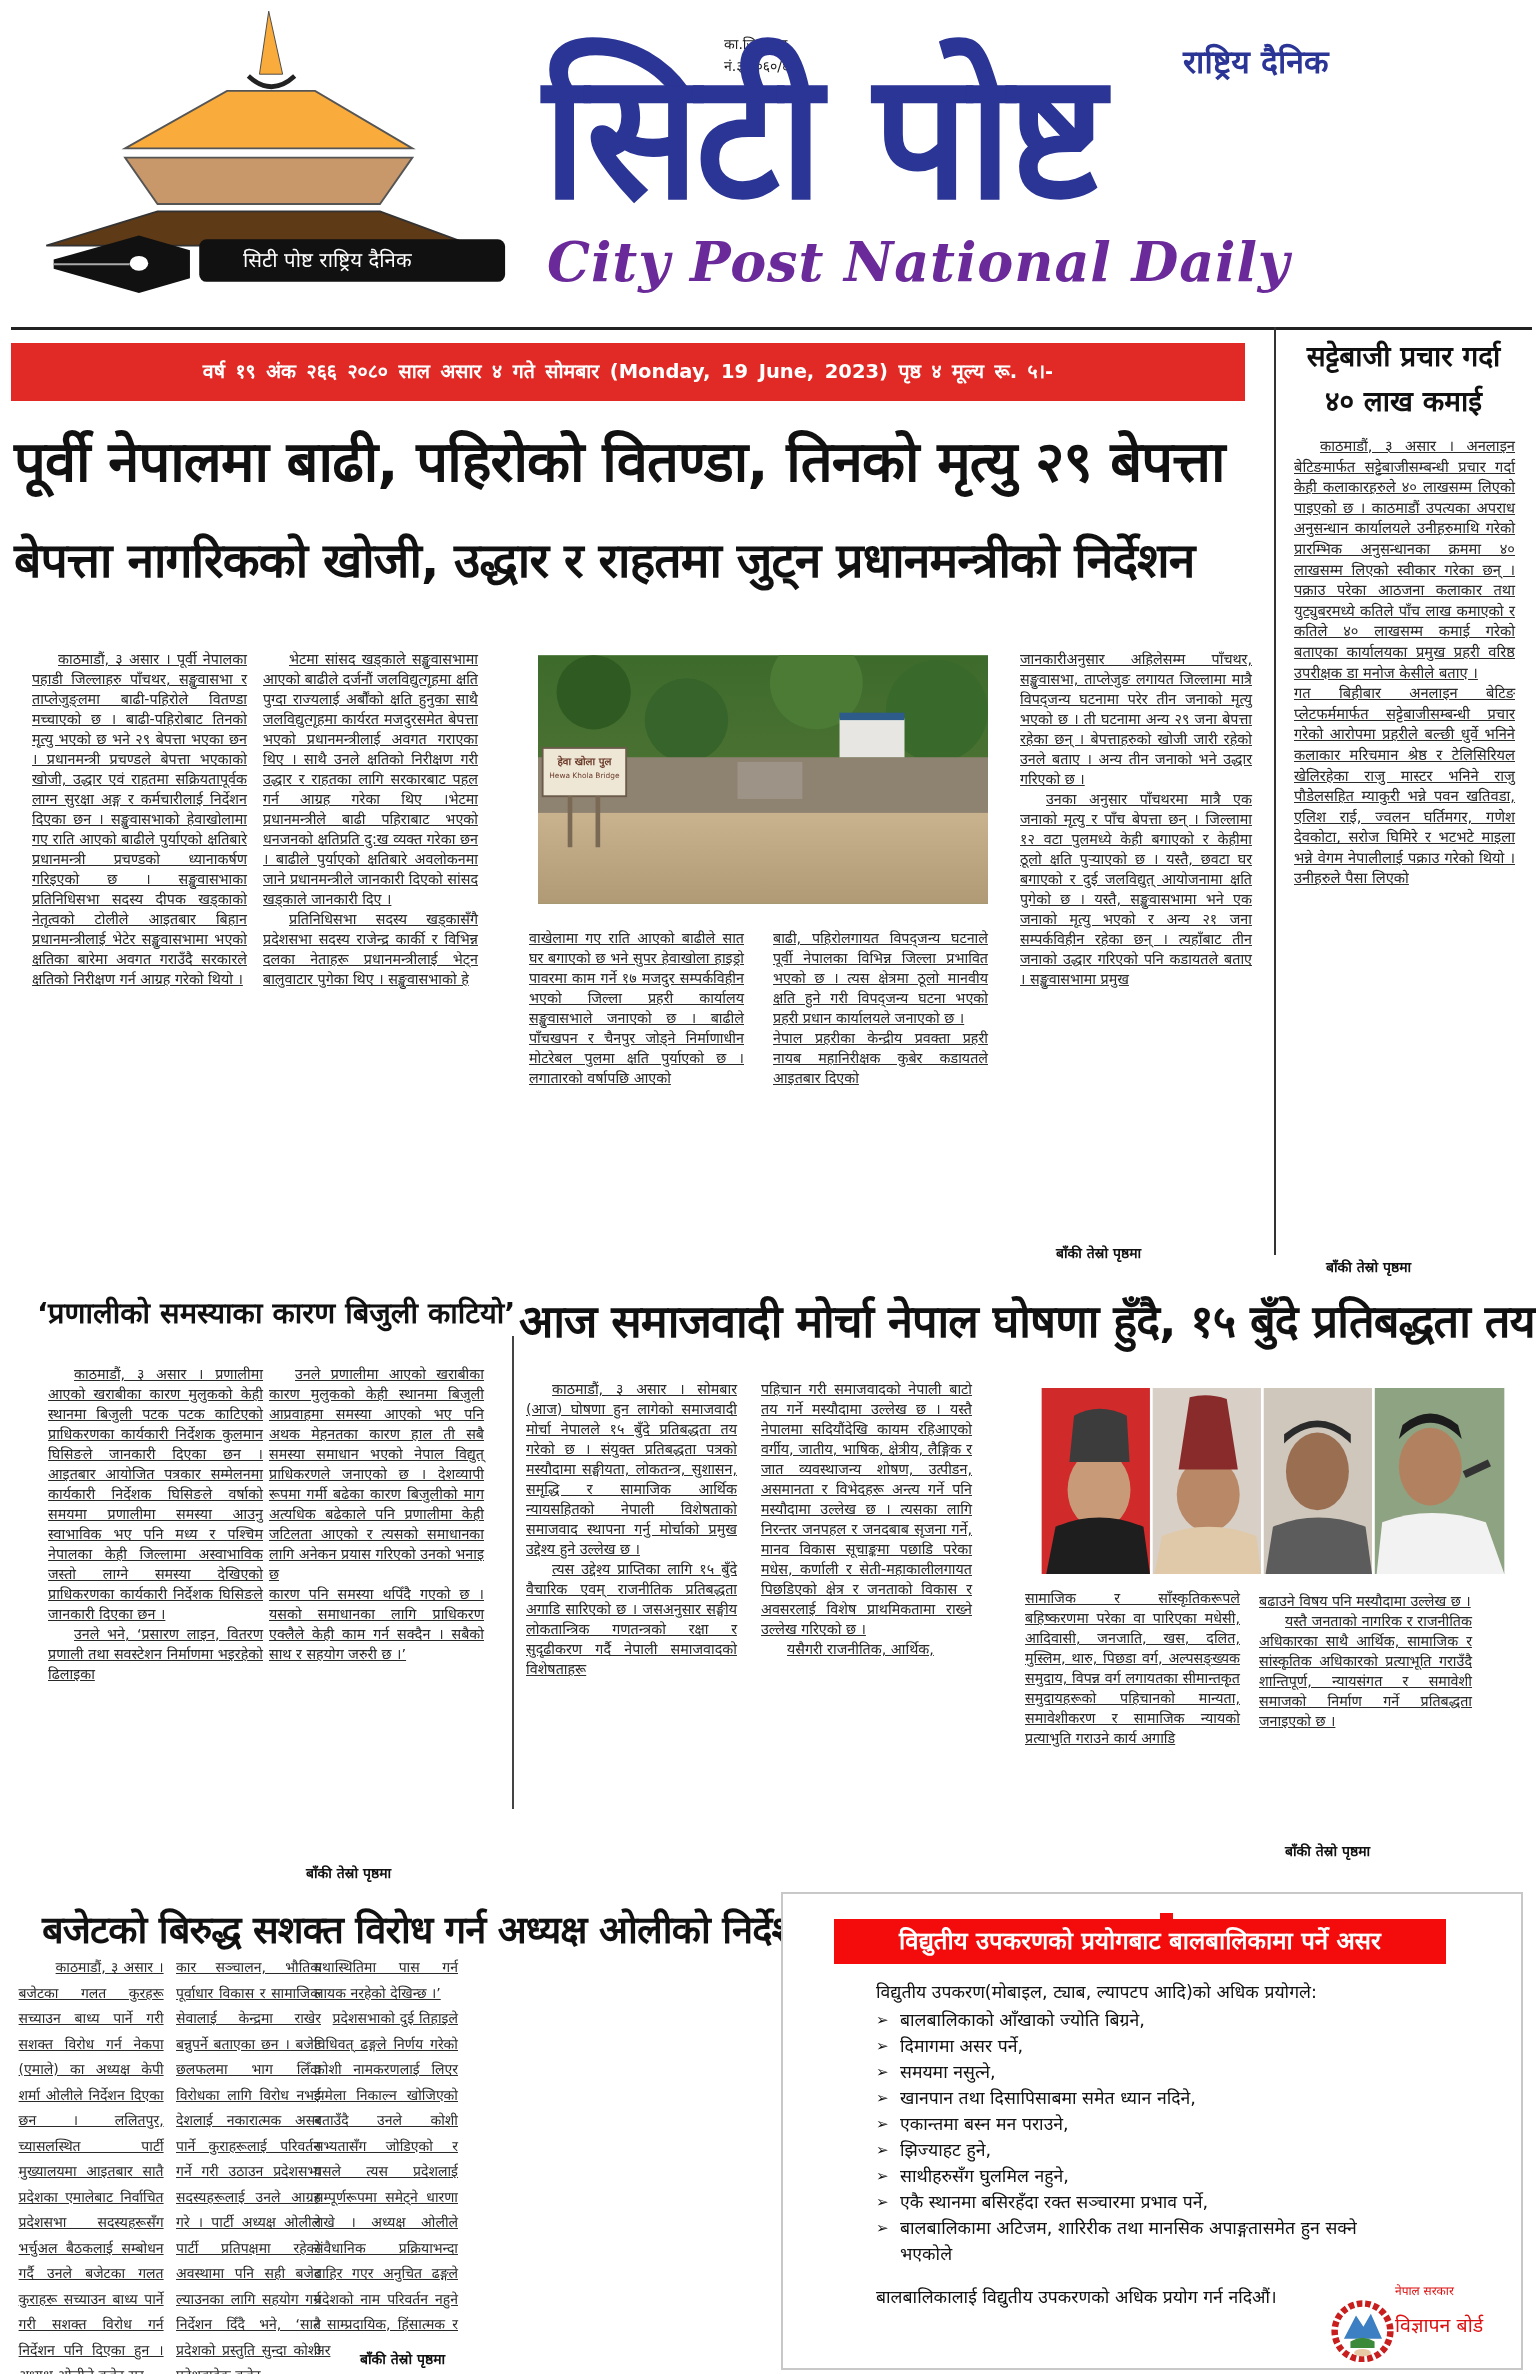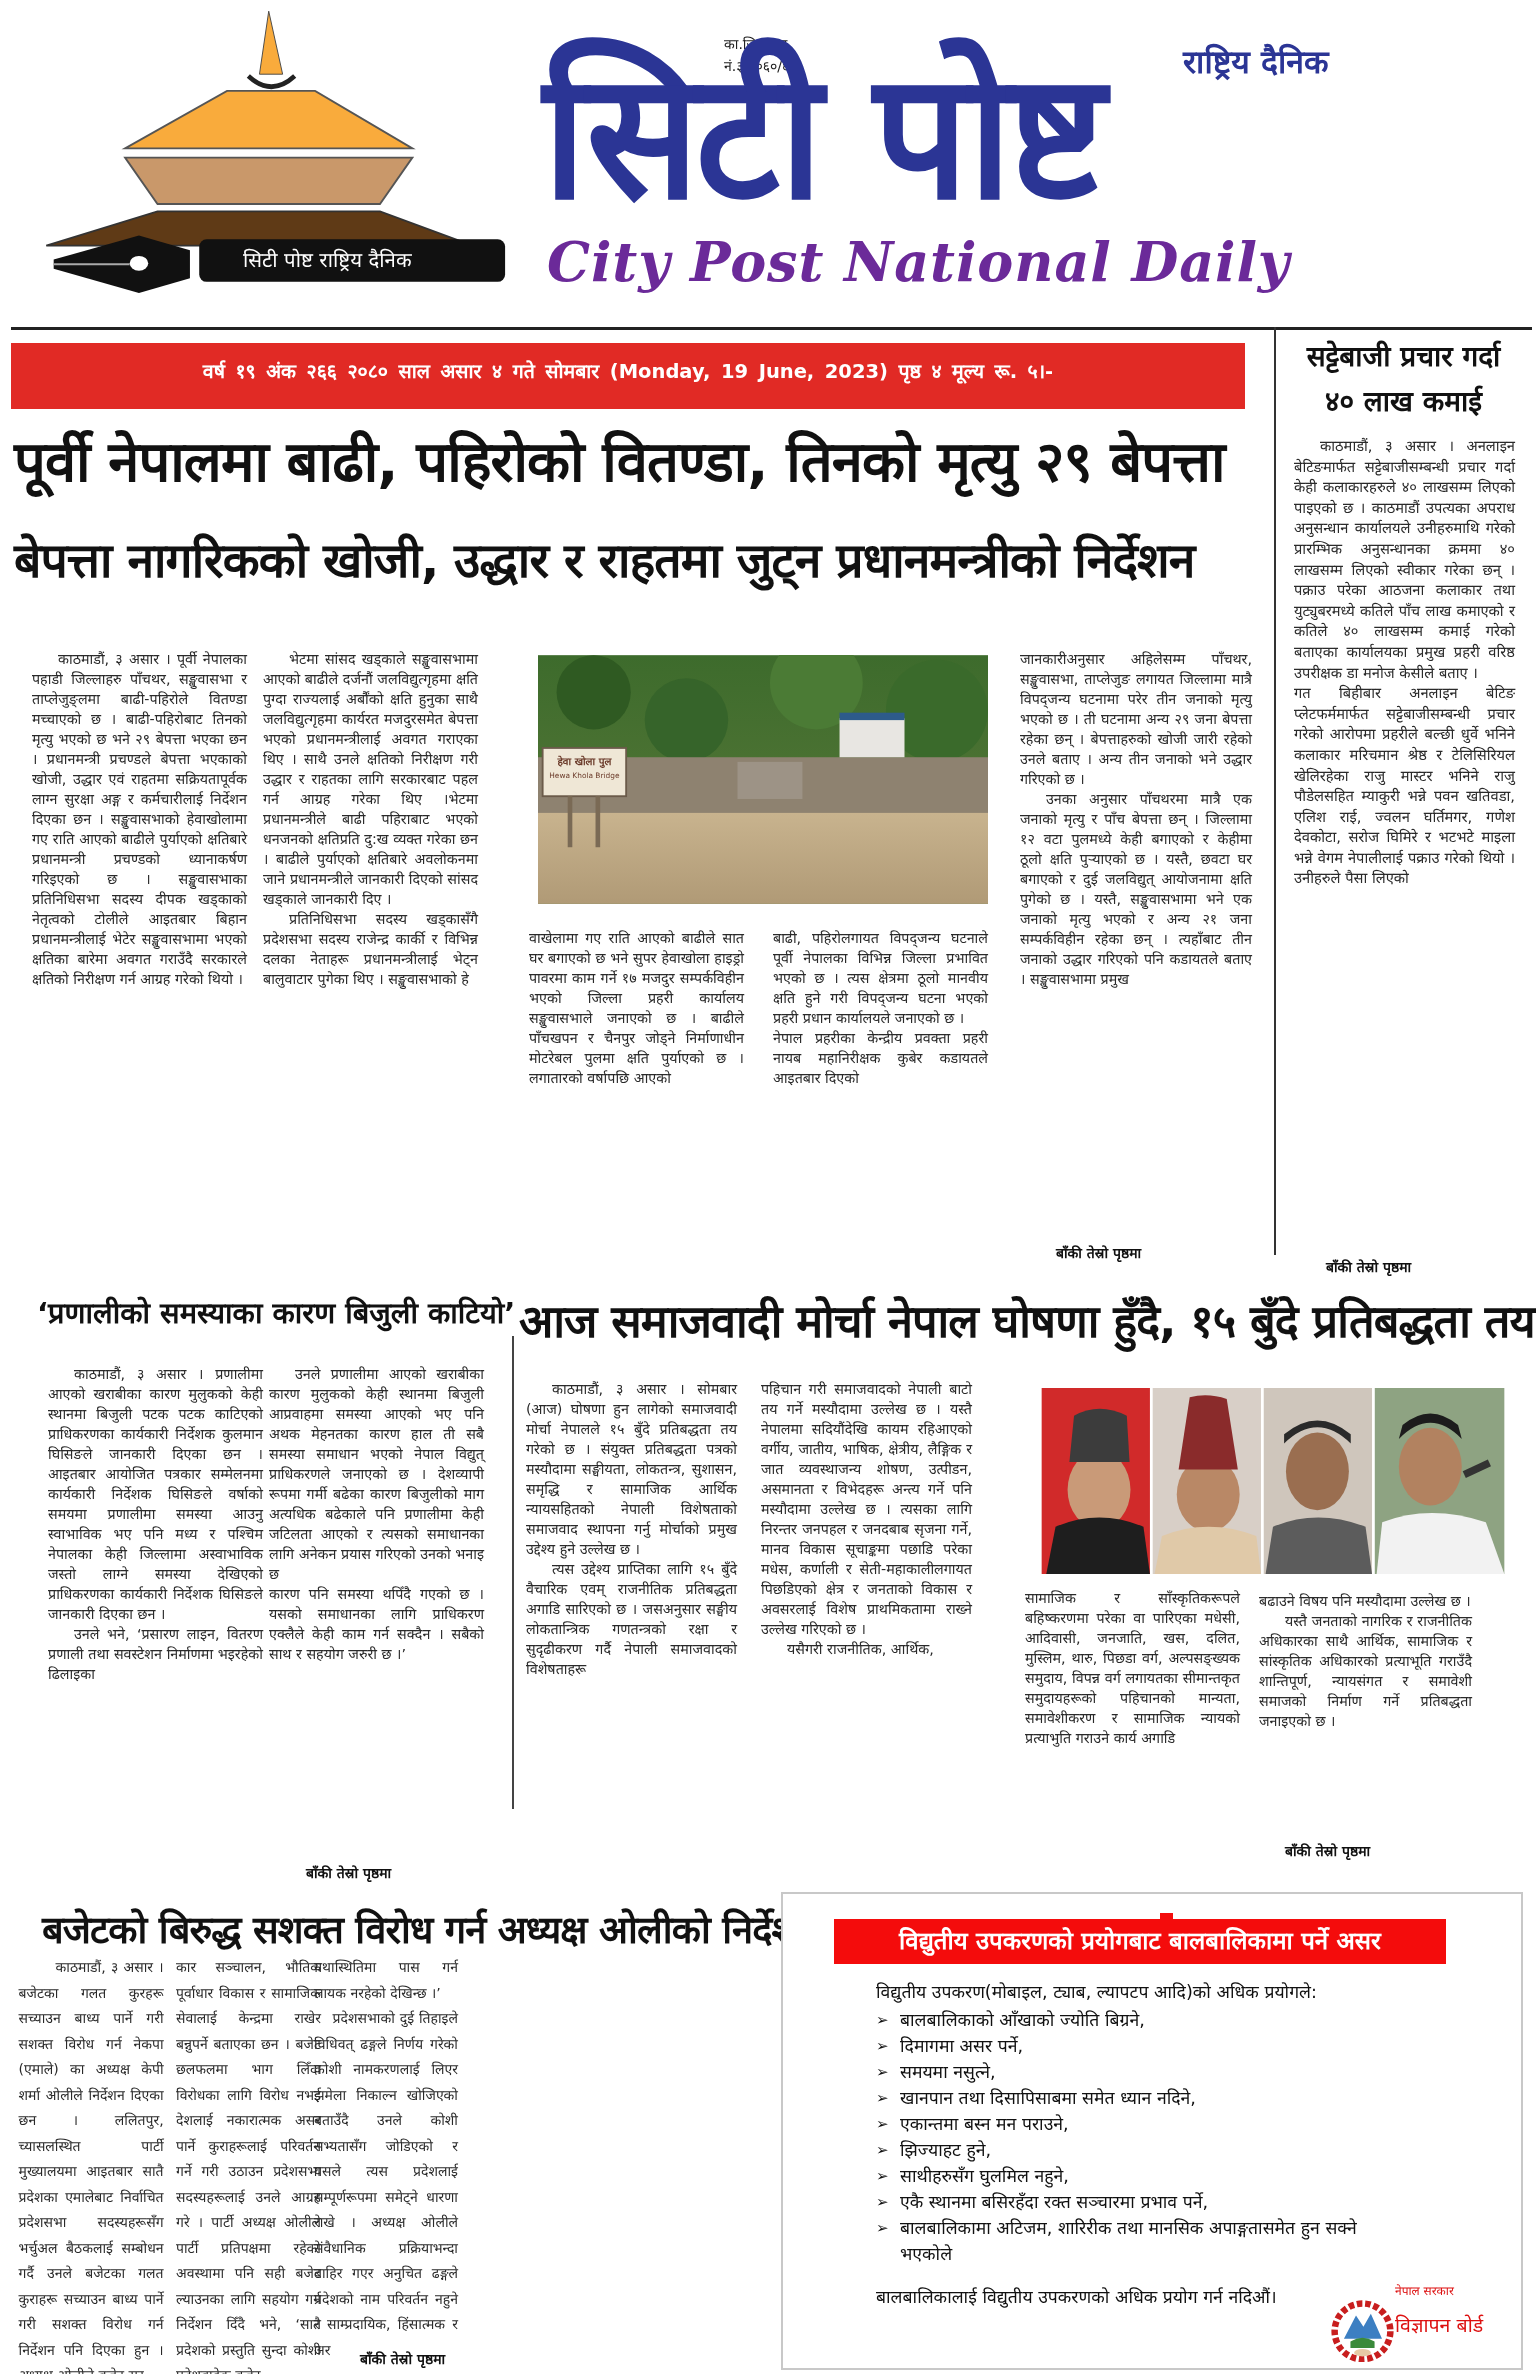--- a/index.html
+++ b/index.html
@@ -12,29 +12,29 @@
   .reg { position: absolute; left: 724px; top: 33px; font-family: "DejaVu Sans", sans-serif; font-size: 14px; line-height: 22px; color: #222; }
   .title-np { position: absolute; left: 543px; top: 37px; width: 844px; height: 199px;
      font-family: "DejaVu Sans", sans-serif; font-weight: bold; font-size: 167px; line-height: 199px; color: #2b3595;
      letter-spacing: -3.7px; transform: scaleY(1.05); }
   .title-tag { position: absolute; left: 1183px; top: 39px; font-family: "DejaVu Sans", sans-serif; font-weight: bold; font-size: 32px; color: #2b3595; }
   .title-en { position: absolute; left: 547px; top: 230px; font-family: "DejaVu Serif", serif; font-style: italic; font-weight: bold; font-size: 54px; color: #6b2a99; letter-spacing: 0.9px; }
 
   .top-rule { position: absolute; left: 11px; top: 327px; width: 1521px; height: 2.8px; background: #222; }
   .sidebar-rule { position: absolute; left: 1274px; top: 327px; width: 1.9px; height: 928px; background: #333; }
 
-  .dateline { position: absolute; left: 11px; top: 343px; width: 1234px; height: 66px; background: #e12a25;
+  .dateline { position: absolute; left: 11px; top: 343px; width: 1234px; height: 58px; background: #e12a25;
      color: #fff; font-family: "DejaVu Sans", sans-serif; font-weight: bold; font-size: 19.5px; line-height: 58px; text-align: center; word-spacing: 3.7px; }
 
   .headline { font-family: "DejaVu Sans", sans-serif; font-weight: bold; color: #111; white-space: nowrap; }
   .h-main { position: absolute; left: 14px; top: 417px; width: 1243px; font-size: 56px; line-height: 89px; letter-spacing: -0.9px; }
   .h-sub { position: absolute; left: 14px; top: 519px; width: 1243px; font-size: 48px; line-height: 83px; letter-spacing: -0.9px; }
 
   .col { position: absolute; font-family: "DejaVu Sans", sans-serif; font-size: 14.3px; line-height: 20px; text-align: justify; color: #2a2a2a; }
-  .col p { text-indent: 0; }
+  .col p { text-indent: 0; text-decoration: underline; }
   .cont { font-family: "DejaVu Sans", sans-serif; font-weight: bold; font-size: 14px; color: #111; position: absolute; }
 
   .side-head { position: absolute; left: 1285px; top: 334px; width: 237px; text-align: center; font-family: "DejaVu Sans", sans-serif; font-weight: bold; font-size: 28px; line-height: 45px; color: #111; }
 
   .photo { position: absolute; overflow: hidden; }
   .vrule { position: absolute; width: 1.9px; background: #444; }
 
   .h-elec { position: absolute; left: 37px; top: 1285px; font-size: 29px; line-height: 56px; }
   .h-morcha { position: absolute; left: 519px; top: 1285px; font-size: 45px; line-height: 74px; letter-spacing: -0.9px; }
   .h-budget { position: absolute; left: 42px; top: 1897px; font-size: 38px; line-height: 67px; letter-spacing: -0.9px; }

